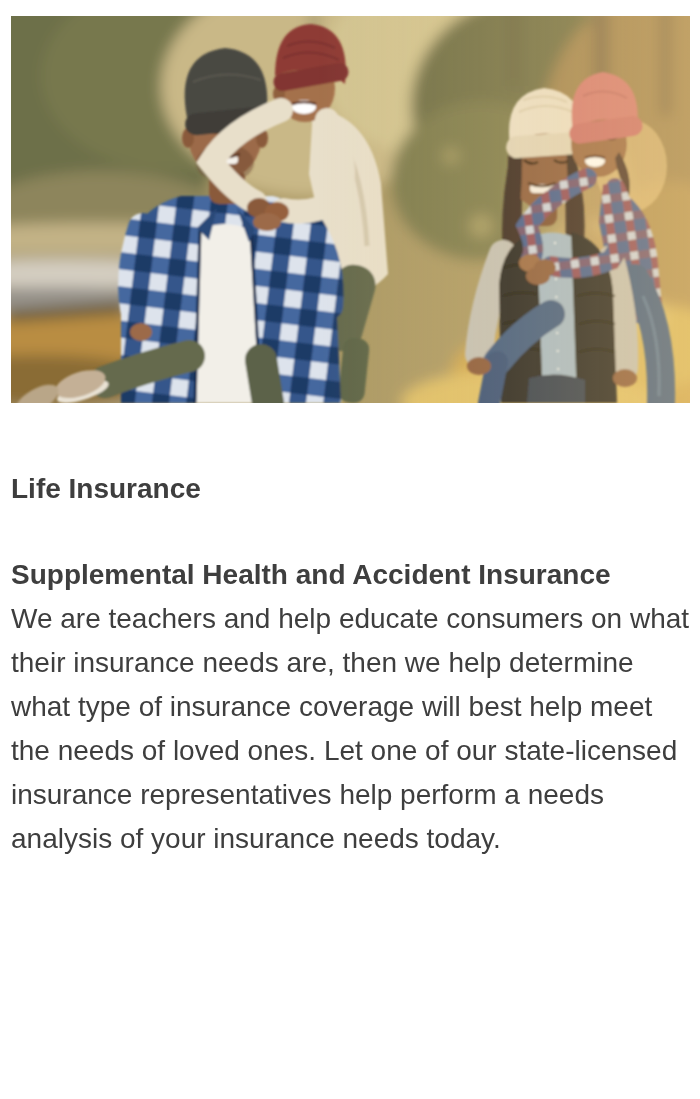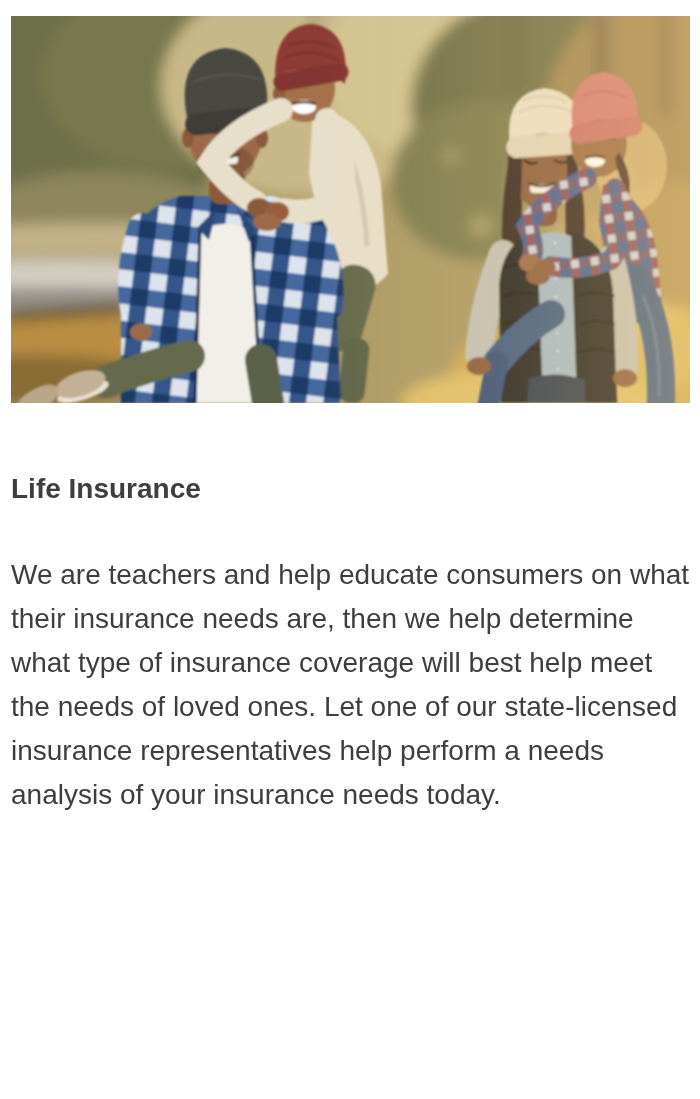--- a/index.html
+++ b/index.html
@@ -246,18 +246,19 @@
       <rect x="0" y="0" width="679" height="387" fill="url(#sunGrad)"></rect>
     </svg>
   </figure>
 
   <div class="content">
     <section class="section">
       <h2>Life Insurance</h2>
     </section>
 
     <section class="section">
+      <h2>Supplemental Health and Accident Insurance</h2>
       <p>We are teachers and help educate consumers on what their insurance needs are, then we help determine what type of insurance coverage will best help meet the needs of loved ones. Let one of our state-licensed insurance representatives help perform a needs analysis of your insurance needs today.</p>
     </section>
   </div>
 
   <div class="bottom-pad"></div>
 </main>
 
 </body></html>

